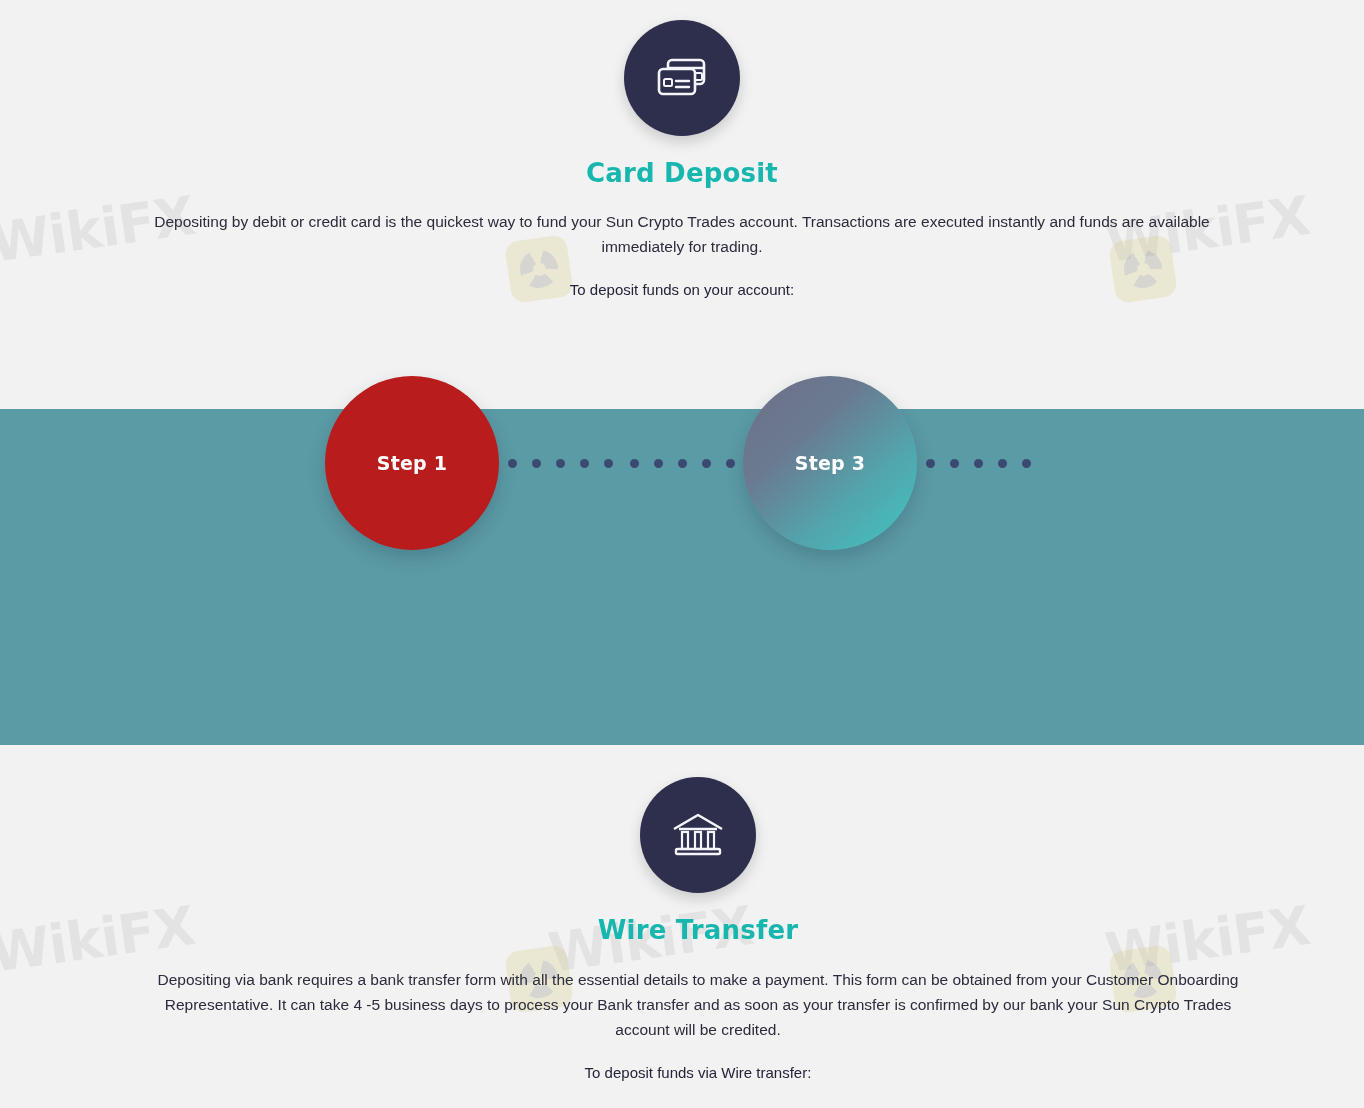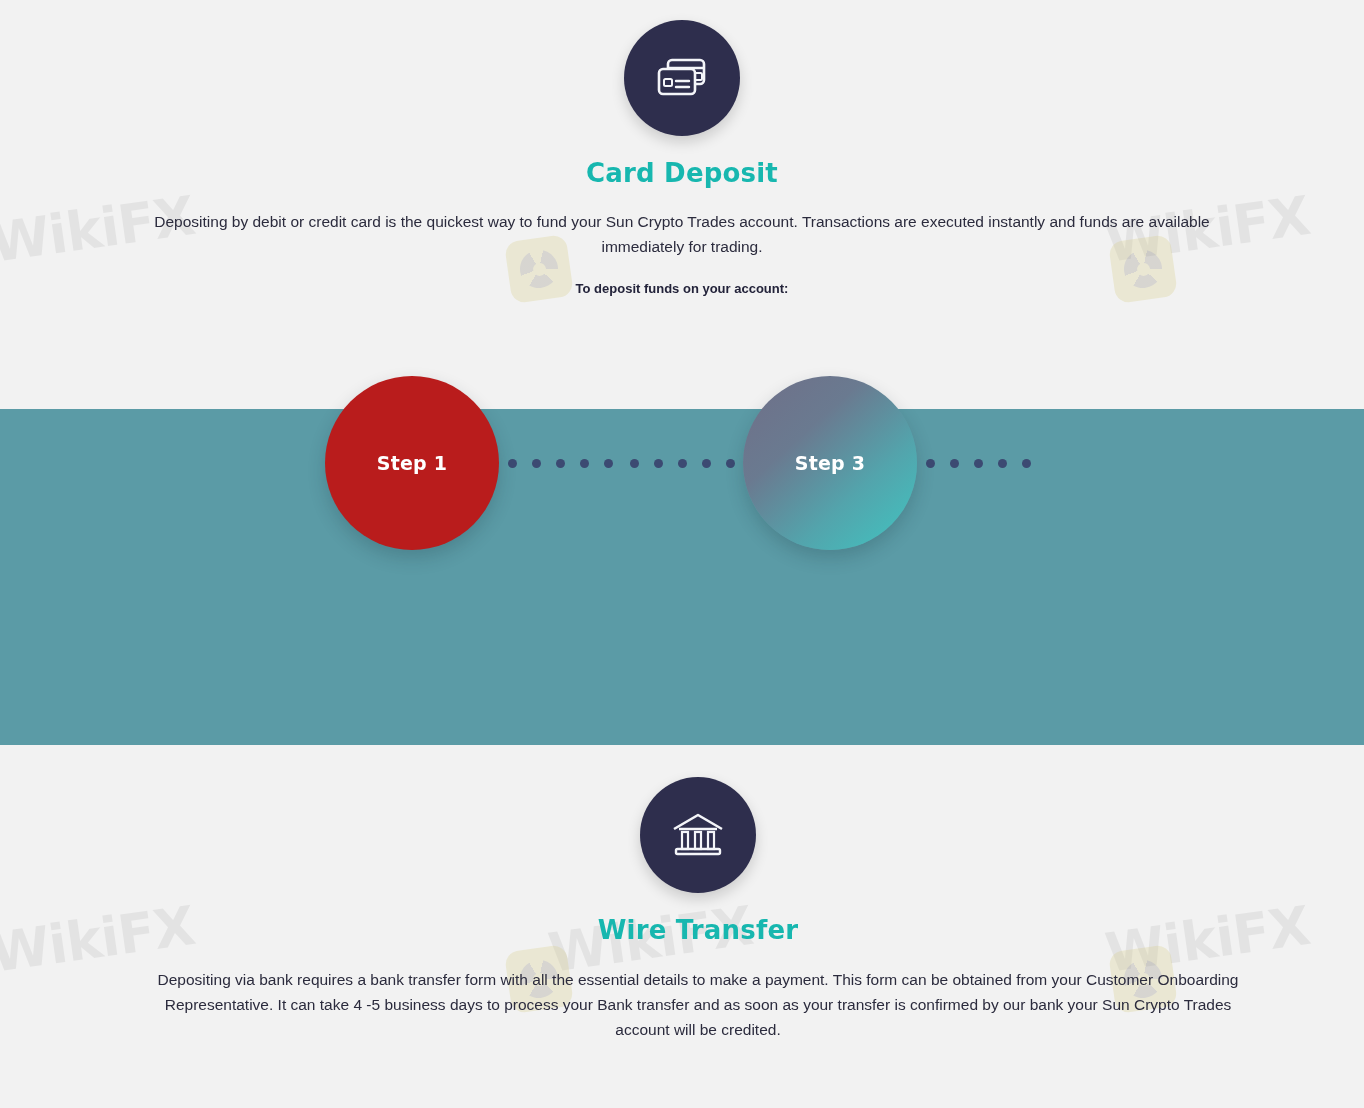--- a/index.html
+++ b/index.html
@@ -71,21 +71,21 @@
   }
 
   .method-desc {
     max-width:1110px;
     margin:0 auto;
     font-size:15.5px;
     line-height:25px;
     color:#2b2b3d;
   }
   .method-cta {
-    font-size:13px; font-weight:700; color:#23233a;
+    font-size:15px; font-weight:400; color:#23233a;
   }
 
   
   .teal-band {
     position:absolute;
     left:0; width:1364px;
     top:409px; height:336px;
     background:#5b9ba6;
     z-index:8;
   }
@@ -233,15 +233,16 @@
         <rect x="26" y="22" width="6" height="17" stroke="#f4f5f9" stroke-width="2.2"></rect>
         <rect x="39" y="22" width="6" height="17" stroke="#f4f5f9" stroke-width="2.2"></rect>
         <rect x="7" y="39" width="44" height="5" rx="1.5" stroke="#f4f5f9" stroke-width="2.4"></rect>
       </svg>
     </div>
 
     <div class="method-title" style="margin-top:22px;">Wire Transfer</div>
 
     <div class="method-desc" style="margin-top:22px;">Depositing via bank requires a bank transfer form with all the essential details to make a payment. This form can be obtained from your Customer Onboarding Representative. It can take 4 -5 business days to process your Bank transfer and as soon as your transfer is confirmed by our bank your Sun Crypto Trades account will be credited.</div>
 
+    <div class="method-cta" style="margin-top:22px;">To deposit funds via Wire transfer:</div>
   </div>
 
 </div>
 
 </body></html>

